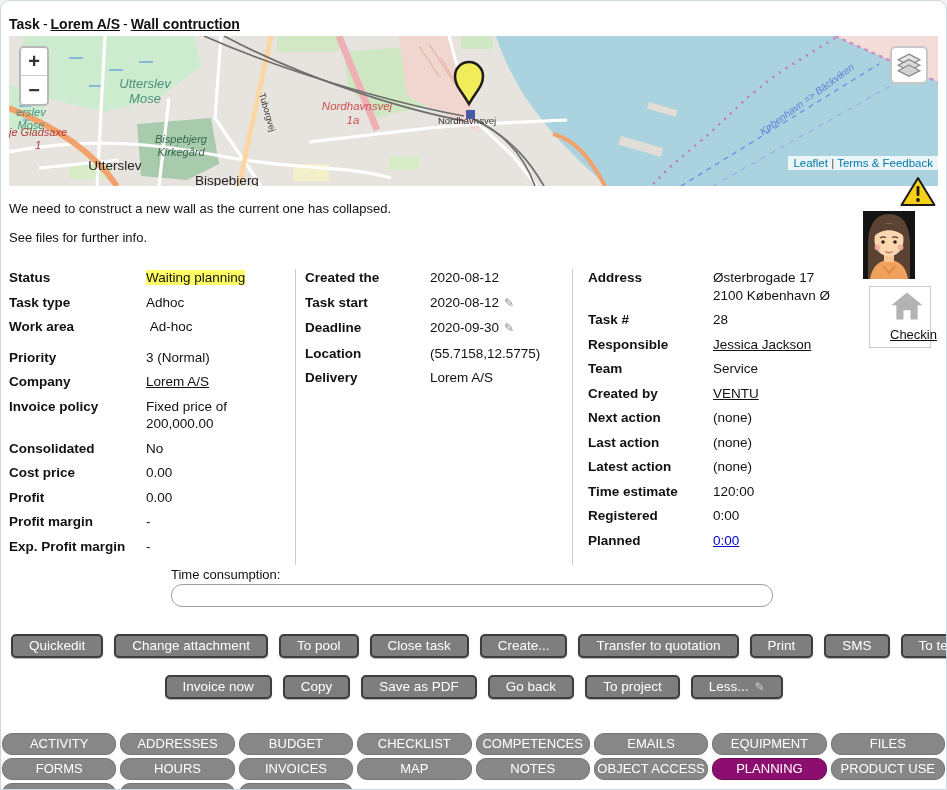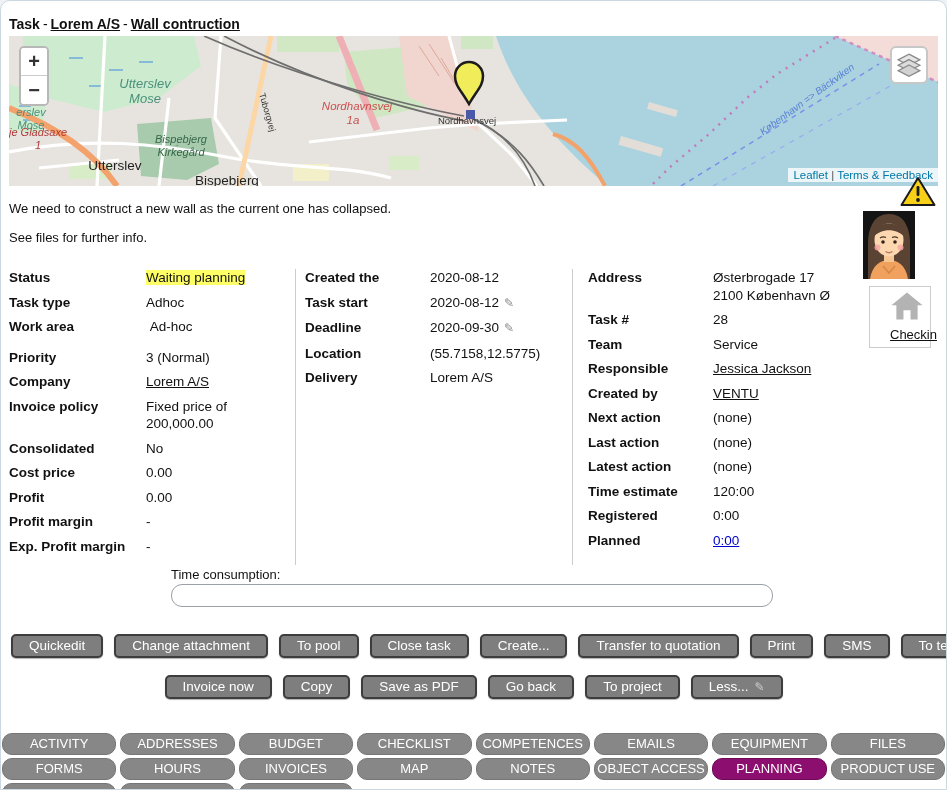--- a/index.html
+++ b/index.html
@@ -18,21 +18,21 @@
   .map svg.basemap { display:block; }
   .map text { font-family:"Liberation Sans", sans-serif; }
   .leaflet-zoom { position:absolute; top:10px; left:10px; width:30px; background:#fff;
                   border:2px solid rgba(0,0,0,.28); border-radius:5px; overflow:hidden; }
   .leaflet-zoom .zbtn { width:100%; height:28px; display:flex; align-items:center; justify-content:center;
                   font-size:20px; font-weight:bold; color:#333; cursor:pointer; background:#fff; border:none; }
   .leaflet-zoom .zbtn:first-child { border-bottom:1px solid #ccc; }
   .leaflet-layers { position:absolute; top:10px; right:10px; width:38px; height:38px; background:#fff;
                   border:2px solid rgba(0,0,0,.22); border-radius:6px; display:flex; align-items:center;
                   justify-content:center; cursor:pointer; }
-  .attribution { position:absolute; right:0; bottom:4px; background:rgba(255,255,255,.78);
+  .attribution { position:absolute; right:0; bottom:16px; background:rgba(255,255,255,.78);
                   font-size:11.5px; padding:1px 5px; color:#555; }
   .attribution a { color:#0078a8; text-decoration:none; cursor:pointer; }
 
   
   .desc { margin:15px 0 0 8px; font-size:13px; }
   .desc p + p { margin-top:14px; }
 
   
   .warn-wrap { position:absolute; right:10px; top:175px; cursor:pointer; }
   .avatar-wrap { position:absolute; right:31px; top:210px; cursor:pointer; line-height:0; }
@@ -308,26 +308,26 @@
     <div class="fcol c3">
         <div class="frow">
           <div class="flabel">Address</div>
           <div class="fvalue"><span>Østerbrogade 17</span><br><span>2100 København Ø</span></div>
         </div>
         <div class="frow">
           <div class="flabel">Task #</div>
           <div class="fvalue"><span>28</span></div>
         </div>
         <div class="frow">
+          <div class="flabel">Responsible</div>
+          <div class="fvalue"><a class="blacklink">Jessica Jackson</a></div>
+        </div>
+        <div class="frow">
           <div class="flabel">Team</div>
           <div class="fvalue"><span>Service</span></div>
-        </div>
-        <div class="frow">
-          <div class="flabel">Responsible</div>
-          <div class="fvalue"><a class="blacklink">Jessica Jackson</a></div>
         </div>
         <div class="frow">
           <div class="flabel">Created by</div>
           <div class="fvalue"><a class="blacklink">VENTU</a></div>
         </div>
         <div class="frow">
           <div class="flabel">Next action</div>
           <div class="fvalue"><span>(none)</span></div>
         </div>
         <div class="frow">

